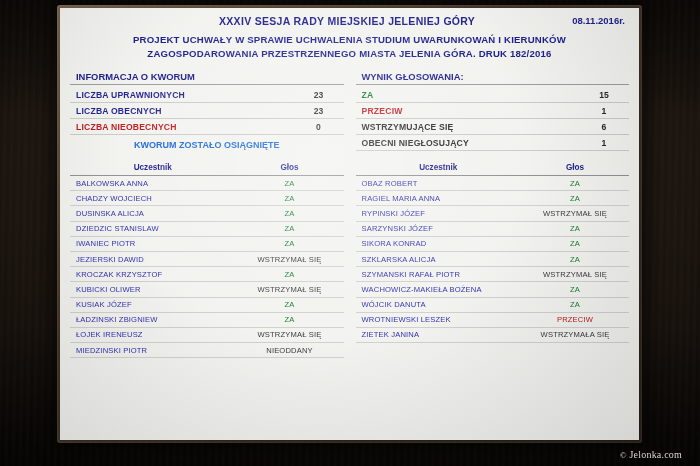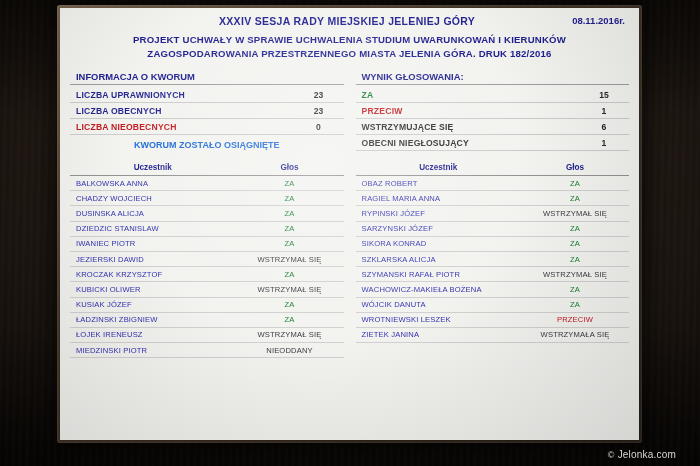--- a/index.html
+++ b/index.html
@@ -126,24 +126,25 @@
   }
   td.name { color: #2a2ab0; }
   td.vote { text-align: center; width: 112px; font-weight: normal; }
   .v-za { color: #0f7a2a; }
   .v-wstrz { color: #33333a; }
   .v-przeciw { color: #c0131a; }
   .v-nieoddany { color: #33333a; }
   
   .watermark {
     position: absolute;
-    right: 24px; bottom: 6px;
+    right: 18px; bottom: 6px;
     font-size: 10px; color: #ddd8d0;
     text-shadow: 0 1px 1px rgba(0,0,0,0.8);
     letter-spacing: 0.2px;
+    font-family: Liberation Serif, serif;
   }
   .wm-c { font-size: 9px; }
 </style>
 </head>
 <body>
 
 <div id="photo">
   <div id="bezel">
     <div id="screen">
       <div class="inner">

